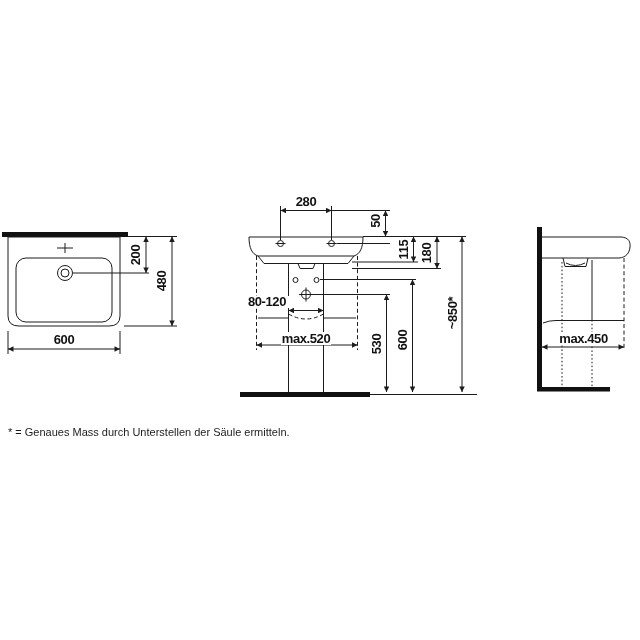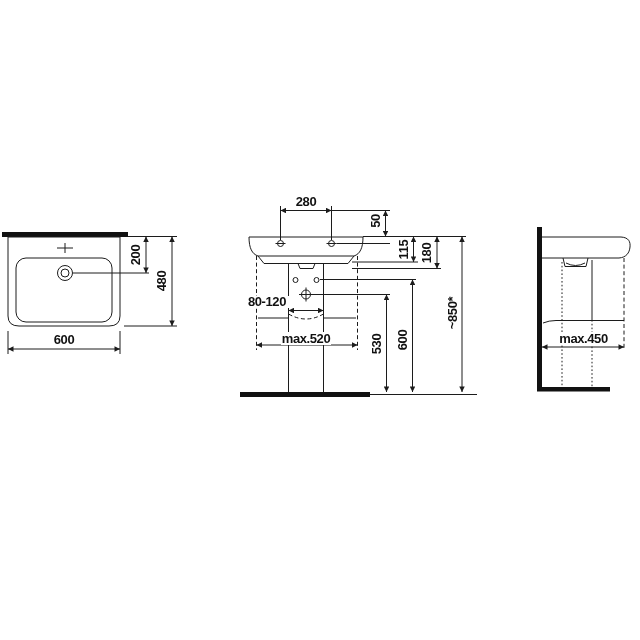--- a/index.html
+++ b/index.html
@@ -168,13 +168,14 @@
     <line class="dash" x1="624" y1="258" x2="624" y2="350"></line>
 
     <path d="M543,323 Q549,320.5 556,320.5 L624,320.5"></path>
 
     <line x1="542" y1="347" x2="624" y2="347" marker-start="url(#as)" marker-end="url(#ae)"></line>
     <rect class="mask" x="557" y="332" width="53" height="13"></rect>
     <text x="583.5" y="342.5" text-anchor="middle">max.450</text>
   </g>
 </svg>
 
+<div id="footnote">* = Genaues Mass durch Unterstellen der Säule ermitteln.</div>
 </div>
 
 </body></html>

